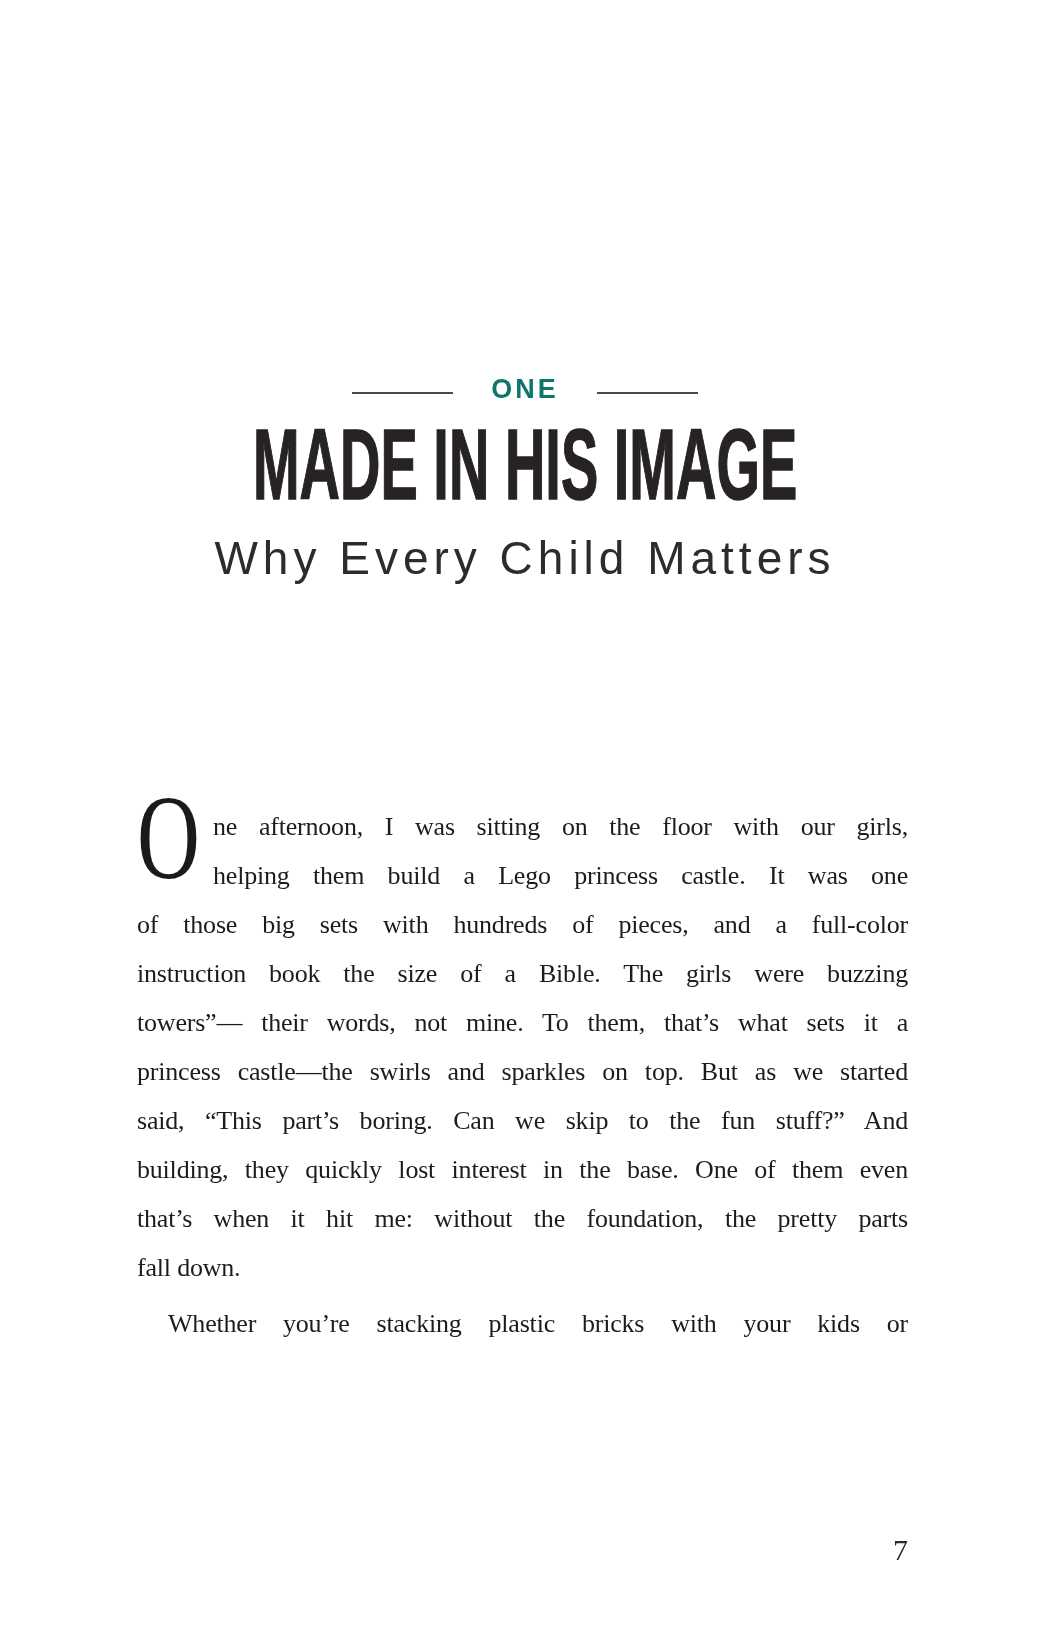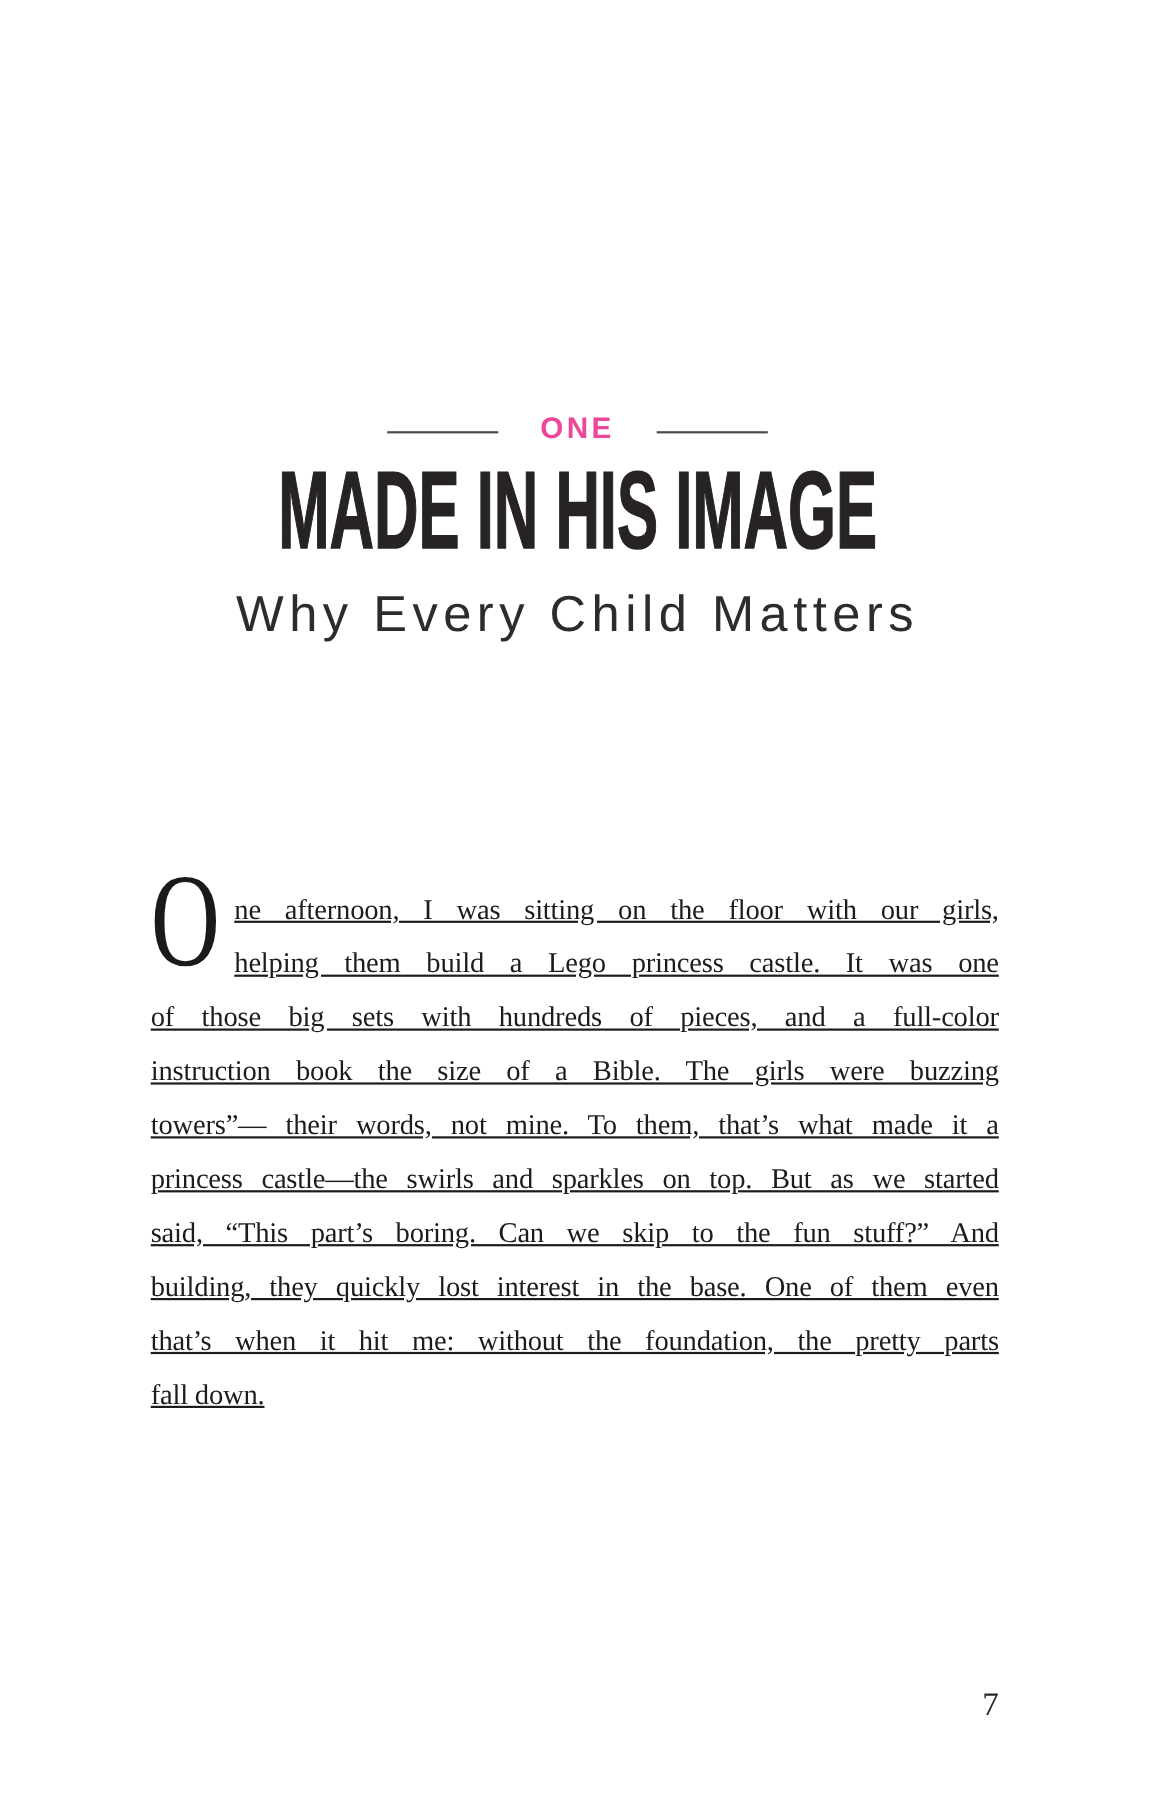--- a/index.html
+++ b/index.html
@@ -30,21 +30,21 @@
     height: 2px;
     background: #4a4a4a;
     margin-top: 8px;
   }
   .chapter-number {
     font-family: "Liberation Sans", sans-serif;
     font-weight: bold;
     font-size: 27px;
     line-height: 30px;
     letter-spacing: 3px;
-    color: #ec4899;
+    color: #0f766e;
   }
 
   .chapter-title-wrap {
     position: absolute;
     top: 414px;
     left: 0;
     width: 1050px;
     display: flex;
     justify-content: center;
   }
@@ -99,21 +99,20 @@
     font-size: 121px;
     line-height: 121px;
     font-family: "Liberation Serif", serif;
     color: #1c191a;
     transform: scaleX(0.72);
     transform-origin: 0 0;
   }
   .body-line {
     text-align: justify;
     text-align-last: justify;
-    text-decoration: underline;
   }
   .body-line.para-end {
     text-align-last: left;
   }
   .body-line.indent-first {
     padding-left: 31px;
   }
   .paragraph-2 {
     margin-top: 7px;
   }
@@ -146,26 +145,27 @@
   <div class="chapter-subtitle">Why Every Child Matters</div>
 
   <div class="body-text">
     <span class="dropcap-glyph">O</span>
     <div>
       <div class="dropcap-spacer"></div>
       <div class="body-line">ne afternoon, I was sitting on the floor with our girls,</div>
       <div class="body-line">helping them build a Lego princess castle. It was one</div>
       <div class="body-line">of those big sets with hundreds of pieces, and a full-color</div>
       <div class="body-line">instruction book the size of a Bible. The girls were buzzing</div>
-      <div class="body-line">towers”— their words, not mine. To them, that’s what made it a</div>
+      <div class="body-line">towers”— their words, not mine. To them, that’s what sets it a</div>
       <div class="body-line">princess castle—the swirls and sparkles on top. But as we started</div>
       <div class="body-line">said, “This part’s boring. Can we skip to the fun stuff?” And</div>
       <div class="body-line">building, they quickly lost interest in the base. One of them even</div>
       <div class="body-line">that’s when it hit me: without the foundation, the pretty parts</div>
       <div class="body-line para-end">fall down.</div>
     </div>
     <div class="paragraph-2">
+      <div class="body-line indent-first">Whether you’re stacking plastic bricks with your kids or</div>
     </div>
   </div>
 
   <div class="page-number">7</div>
 
 </div>
 
 </body></html>

